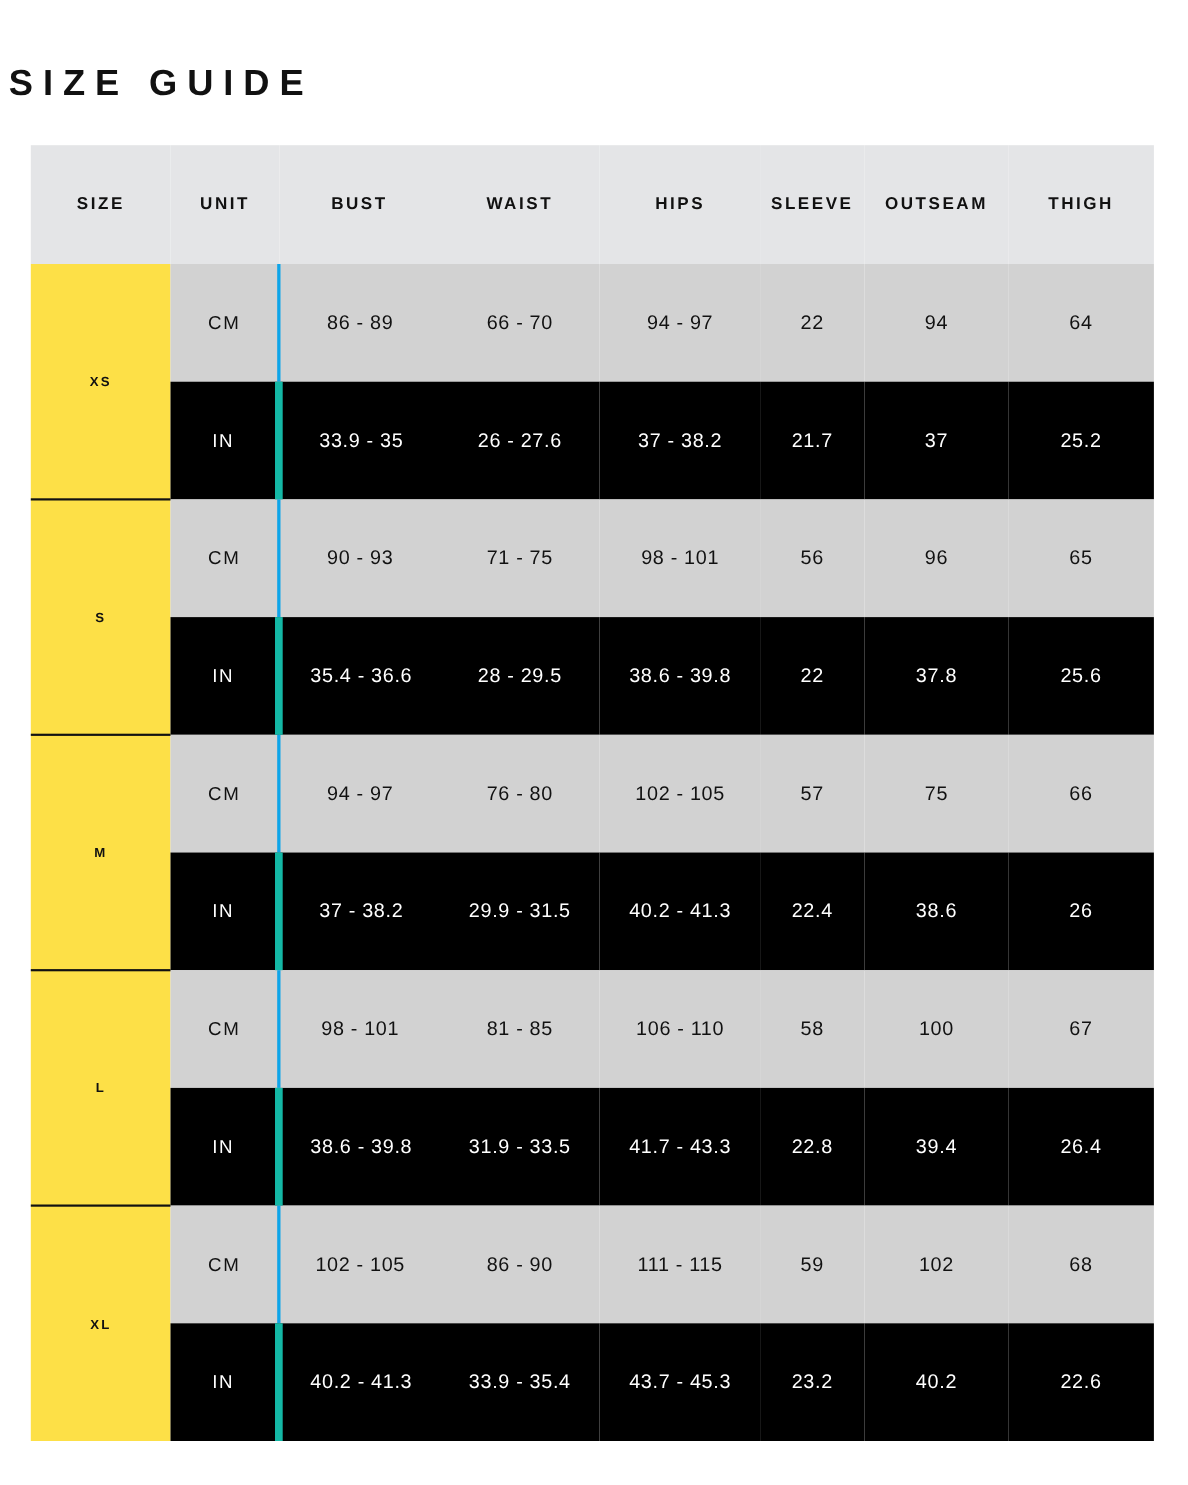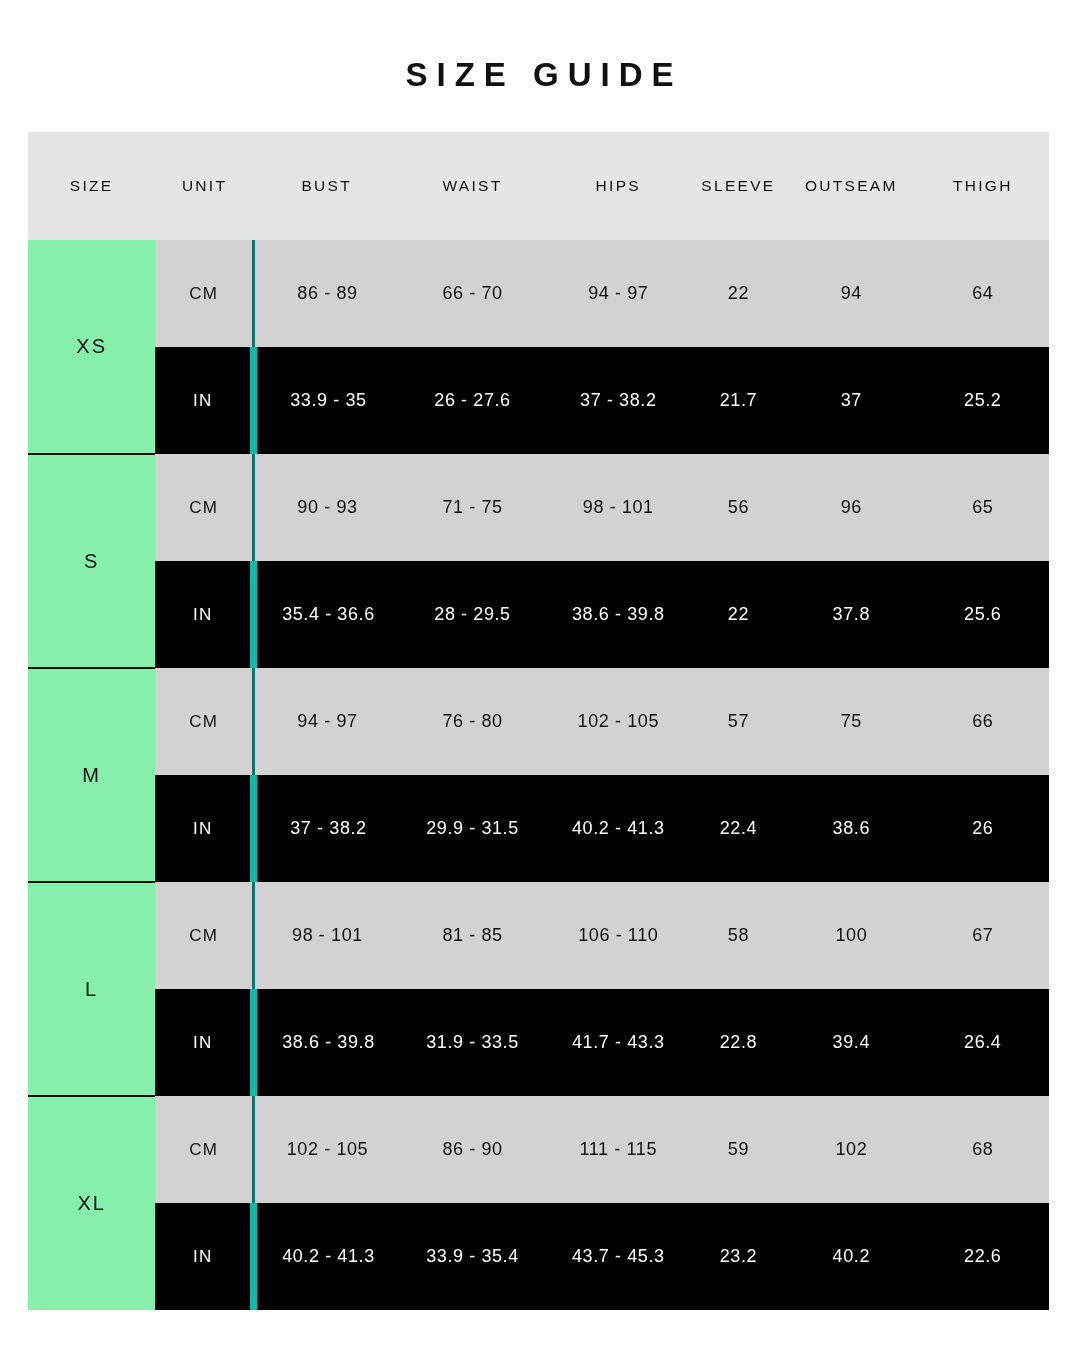--- a/index.html
+++ b/index.html
@@ -14,21 +14,21 @@
     color: #111111;
     overflow: hidden;
   }
   .page {
     position: relative;
     width: 1080px;
     height: 1350px;
     box-sizing: border-box;
   }
   .title {
-    text-align: center;
+    text-align: left;
     font-size: 33px;
     font-weight: bold;
     letter-spacing: 9px;
     color: #111111;
     padding-top: 56px;
     padding-left: 8px;
   }
   table.size-guide {
     border-collapse: collapse;
     table-layout: fixed;
@@ -41,60 +41,60 @@
   table.size-guide col.c-bust    { width: 142px; }
   table.size-guide col.c-waist   { width: 142px; }
   table.size-guide col.c-hips    { width: 142px; }
   table.size-guide col.c-sleeve  { width: 92px; }
   table.size-guide col.c-outseam { width: 128px; }
   table.size-guide col.c-thigh   { width: 128px; }
 
   thead th {
     background: #e4e5e7;
     font-size: 15.5px;
-    font-weight: normal;
+    font-weight: bold;
     letter-spacing: 2.3px;
     color: #111111;
     height: 108px;
     vertical-align: middle;
     text-align: center;
     padding: 0;
   }
   tbody td {
     text-align: center;
     vertical-align: middle;
     padding: 0;
     height: 107px;
     font-size: 18px;
     letter-spacing: 0.6px;
   }
   td.size-cell {
-    background: #86efac;
-    font-size: 20px;
-    font-weight: normal;
+    background: #fde047;
+    font-size: 12px;
+    font-weight: bold;
     letter-spacing: 2px;
     border-top: 2px solid #111111;
   }
   tr.first-group td.size-cell { border-top: none; }
 
   td.unit-cell {
     font-size: 17px;
     letter-spacing: 1.4px;
   }
   .row-cm td:not(.size-cell) {
     background: #d2d2d2;
     color: #111111;
   }
   .row-in td:not(.size-cell) {
     background: #000000;
     color: #ffffff;
   }
   
   td.unit-cell {
-    border-right: 3px solid #0f766e;
+    border-right: 3px solid #0ea5e9;
   }
   .row-in td.unit-cell {
     border-right: 7px solid #14b8a6;
   }
 </style>
 </head>
 <body>
 
 <div class="page">
 

